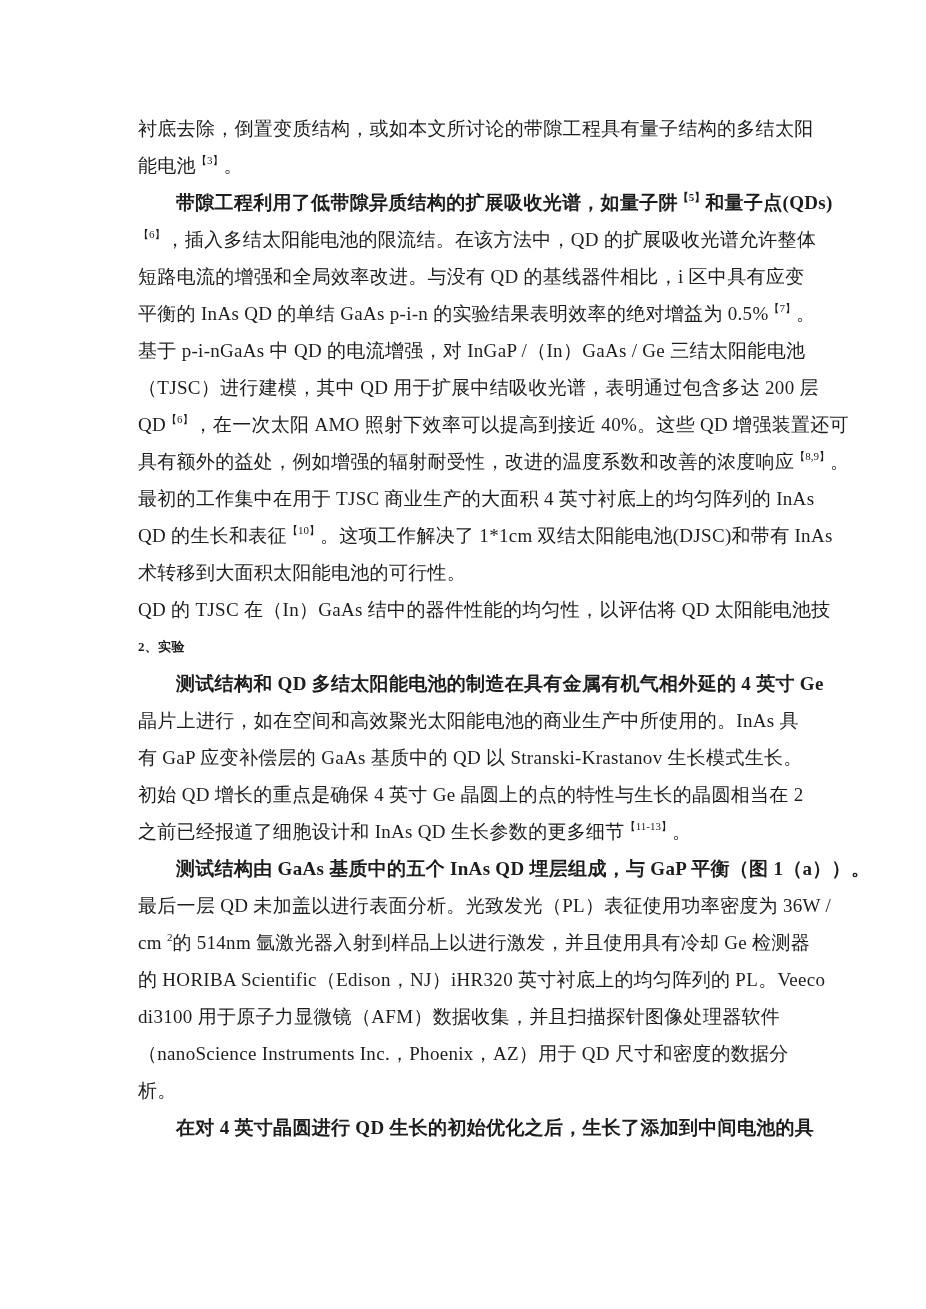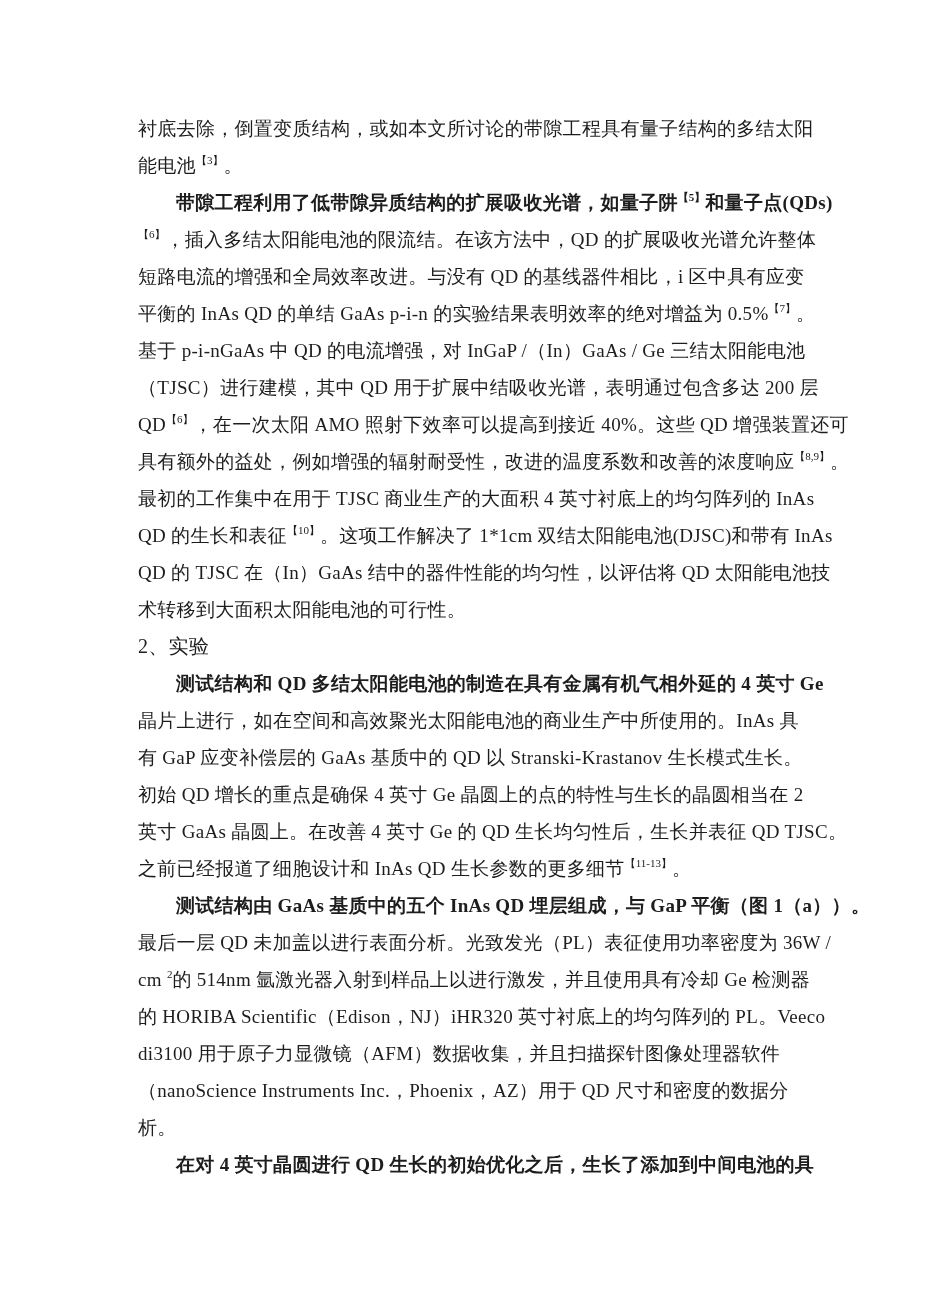--- a/index.html
+++ b/index.html
@@ -38,22 +38,22 @@
     line-height: 37px;
     font-size: 19px;
     white-space: nowrap;
     letter-spacing: 0.3px;
   }
   .line.indent {
     padding-left: 38px;
     font-weight: bold;
   }
   .line.heading {
-    font-weight: normal;
-    font-size: 20px;
+    font-weight: bold;
+    font-size: 13px;
   }
   .line sup {
     font-size: 11px;
     line-height: 0;
     vertical-align: 8px;
     letter-spacing: 0;
   }
 </style>
 </head>
 <body>
@@ -65,28 +65,27 @@
       <div class="line indent"><span>带隙工程利用了低带隙异质结构的扩展吸收光谱，如量子阱</span><sup>【5】</sup><span>和量子点(QDs)</span></div>
       <div class="line"><sup>【6】</sup><span>，插入多结太阳能电池的限流结。在该方法中，QD 的扩展吸收光谱允许整体</span></div>
       <div class="line"><span>短路电流的增强和全局效率改进。与没有 QD 的基线器件相比，i 区中具有应变</span></div>
       <div class="line"><span>平衡的 InAs QD 的单结 GaAs p-i-n 的实验结果表明效率的绝对增益为 0.5%</span><sup>【7】</sup><span>。</span></div>
       <div class="line"><span>基于 p-i-nGaAs 中 QD 的电流增强，对 InGaP /（In）GaAs / Ge 三结太阳能电池</span></div>
       <div class="line"><span>（TJSC）进行建模，其中 QD 用于扩展中结吸收光谱，表明通过包含多达 200 层</span></div>
       <div class="line"><span>QD</span><sup>【6】</sup><span>，在一次太阳 AMO 照射下效率可以提高到接近 40%。这些 QD 增强装置还可</span></div>
       <div class="line"><span>具有额外的益处，例如增强的辐射耐受性，改进的温度系数和改善的浓度响应</span><sup>【8,9】</sup><span>。</span></div>
       <div class="line"><span>最初的工作集中在用于 TJSC 商业生产的大面积 4 英寸衬底上的均匀阵列的 InAs</span></div>
       <div class="line"><span>QD 的生长和表征</span><sup>【10】</sup><span>。这项工作解决了 1*1cm 双结太阳能电池(DJSC)和带有 InAs</span></div>
+      <div class="line"><span>术转移到大面积太阳能电池的可行性。</span></div>
       <div class="line"><span>QD 的 TJSC 在（In）GaAs 结中的器件性能的均匀性，以评估将 QD 太阳能电池技</span></div>
-      <div class="line"><span>术转移到大面积太阳能电池的可行性。</span></div>
       <div class="line heading"><span>2、实验</span></div>
       <div class="line indent"><span>测试结构和 QD 多结太阳能电池的制造在具有金属有机气相外延的 4 英寸 Ge</span></div>
       <div class="line"><span>晶片上进行，如在空间和高效聚光太阳能电池的商业生产中所使用的。InAs 具</span></div>
       <div class="line"><span>有 GaP 应变补偿层的 GaAs 基质中的 QD 以 Stranski-Krastanov 生长模式生长。</span></div>
       <div class="line"><span>初始 QD 增长的重点是确保 4 英寸 Ge 晶圆上的点的特性与生长的晶圆相当在 2</span></div>
-      <div class="line"><span>英寸 GaAs 晶圆上。在改善 4 英寸 Ge 的 QD 生长均匀性后，生长并表征 QD TJSC。</span></div>
       <div class="line"><span>之前已经报道了细胞设计和 InAs QD 生长参数的更多细节</span><sup>【11-13】</sup><span>。</span></div>
       <div class="line indent"><span>测试结构由 GaAs 基质中的五个 InAs QD 埋层组成，与 GaP 平衡（图 1（a））。</span></div>
       <div class="line"><span>最后一层 QD 未加盖以进行表面分析。光致发光（PL）表征使用功率密度为 36W /</span></div>
       <div class="line"><span>cm </span><sup>2</sup><span>的 514nm 氩激光器入射到样品上以进行激发，并且使用具有冷却 Ge 检测器</span></div>
       <div class="line"><span>的 HORIBA Scientific（Edison，NJ）iHR320 英寸衬底上的均匀阵列的 PL。Veeco</span></div>
       <div class="line"><span>di3100 用于原子力显微镜（AFM）数据收集，并且扫描探针图像处理器软件</span></div>
       <div class="line"><span>（nanoScience Instruments Inc.，Phoenix，AZ）用于 QD 尺寸和密度的数据分</span></div>
       <div class="line"><span>析。</span></div>
       <div class="line indent"><span>在对 4 英寸晶圆进行 QD 生长的初始优化之后，生长了添加到中间电池的具</span></div>
     </div>

